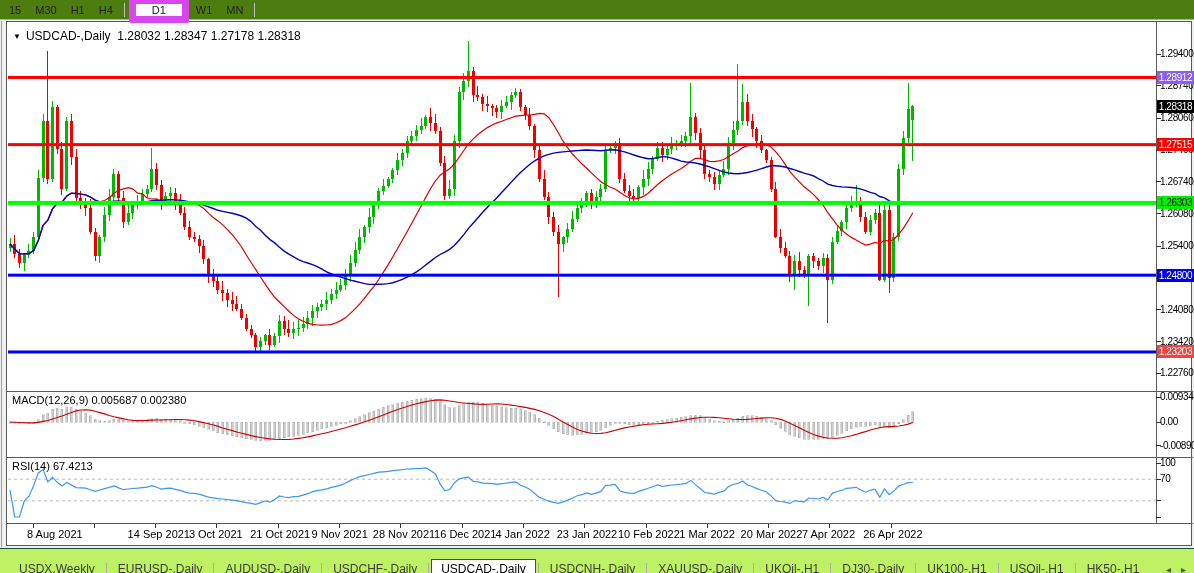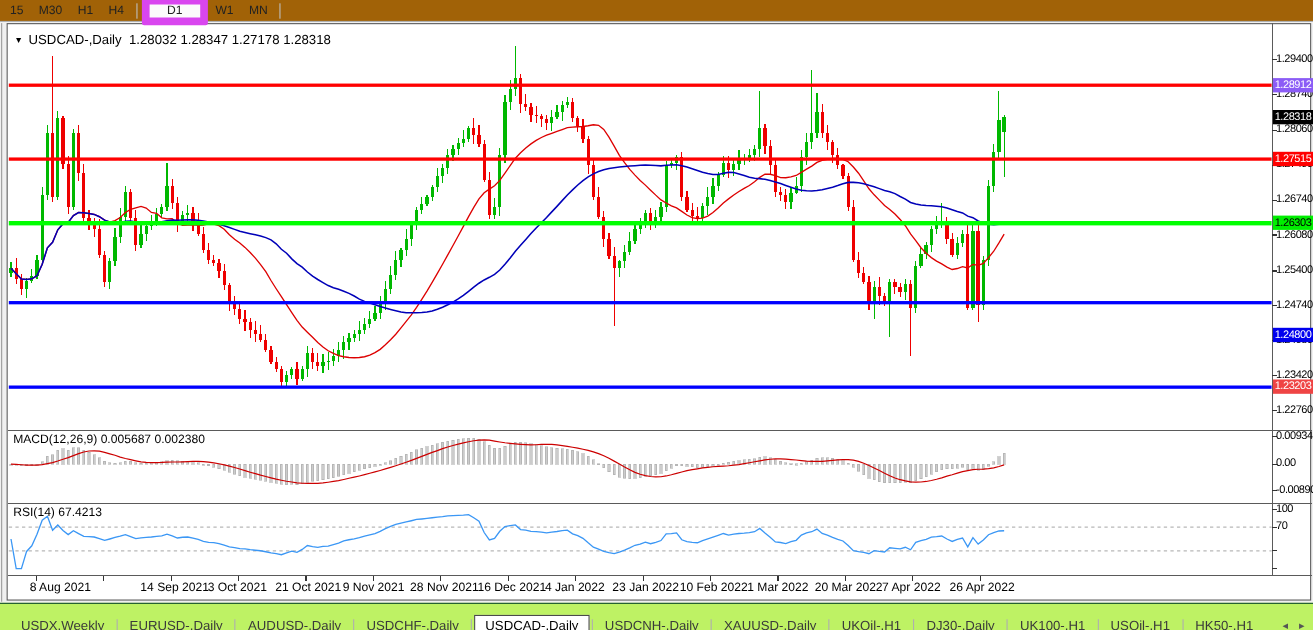--- a/index.html
+++ b/index.html
@@ -1,18 +1,18 @@
 <!DOCTYPE html>
 <html><head>
 <meta charset="utf-8">
 <style>
   html,body{margin:0;padding:0}
   body{width:1194px;height:573px;position:relative;overflow:hidden;
        background:#f0f0f0;font-family:"Liberation Sans",sans-serif;}
-  .toolbar{position:absolute;left:0;top:0;width:1194px;height:20px;background:#a16207;
+  .toolbar{position:absolute;left:0;top:0;width:1194px;height:20px;background:#4d7c0f;
            border-bottom:1px solid #b0b0b0;display:flex;align-items:center;
            font-size:11px;color:#222;z-index:6;padding-left:2px;box-sizing:border-box}
   .tf{padding:1px 7px;white-space:nowrap}
   .tf.active{background:#fbfbfb;border:7px solid #d946ef;border-radius:2px;padding:0 16px}
   .tfsep{width:1px;height:14px;background:#bdbdbd;margin:0 4px}
   .frameL{position:absolute;left:1px;top:21px;width:1px;height:526px;background:#9b9b9b;z-index:1}
   .client{position:absolute;left:6px;top:21px;width:1186px;height:525px;background:#fff;
           border:1px solid #5a5a5a;z-index:1;box-sizing:border-box}
   #chart{position:absolute;left:0;top:0;z-index:2}
   .plot-hit{position:absolute;left:8px;top:27px;width:1148px;height:496px;z-index:3}
@@ -703,21 +703,21 @@
     <div class="ytick" style="top: 370.002px;">0.009345</div>
     <div class="ytick" style="top: 395px;">0.00</div>
     <div class="ytick" style="top: 418.813px;">-0.008902</div>
     <div class="ytick" style="top: 436px;">100</div>
     <div class="ytick" style="top: 452.2px; text-align: right;">70</div>
     <div class="ytick" style="top: 468px; margin-left: 48px;">30</div>
     <div class="ytick" style="top: 490px;">0</div>
     <div class="badge" style="top: 49.963px; background: #8b5cf6; color: rgb(255, 255, 255);">1.28912</div>
     <div class="badge" style="top: 117.131px; background: rgb(255, 0, 0); color: rgb(255, 255, 255);">1.27515</div>
     <div class="badge" style="top: 175.404px; background: rgb(0, 238, 0); color: rgb(0, 0, 0);">1.26303</div>
-    <div class="badge" style="top: 247.668px; background: rgb(0, 0, 238); color: rgb(255, 255, 255); margin-top: 29px;">1.24800</div>
+    <div class="badge" style="top: 247.668px; background: rgb(0, 0, 238); color: rgb(255, 255, 255);">1.24800</div>
     <div class="badge" style="top: 324.452px; background: #ef4444; color: rgb(255, 255, 255);">1.23203</div>
     <div class="badge" style="top: 78.5226px; background: rgb(0, 0, 0); color: rgb(255, 255, 255);">1.28318</div>
   </div>
 <div class="xaxis" id="xaxis">
     <div class="dlabel" style="left: 5px; padding-left: 22px;">8 Aug 2021</div>
     <div class="dlabel" style="left: 66.3px; margin-top: 36px;">26 Aug 2021</div>
     <div class="dlabel" style="left: 127.6px;">14 Sep 2021</div>
     <div class="dlabel" style="left: 188.9px;">3 Oct 2021</div>
     <div class="dlabel" style="left: 250.2px;">21 Oct 2021</div>
     <div class="dlabel" style="left: 311.5px;">9 Nov 2021</div>

